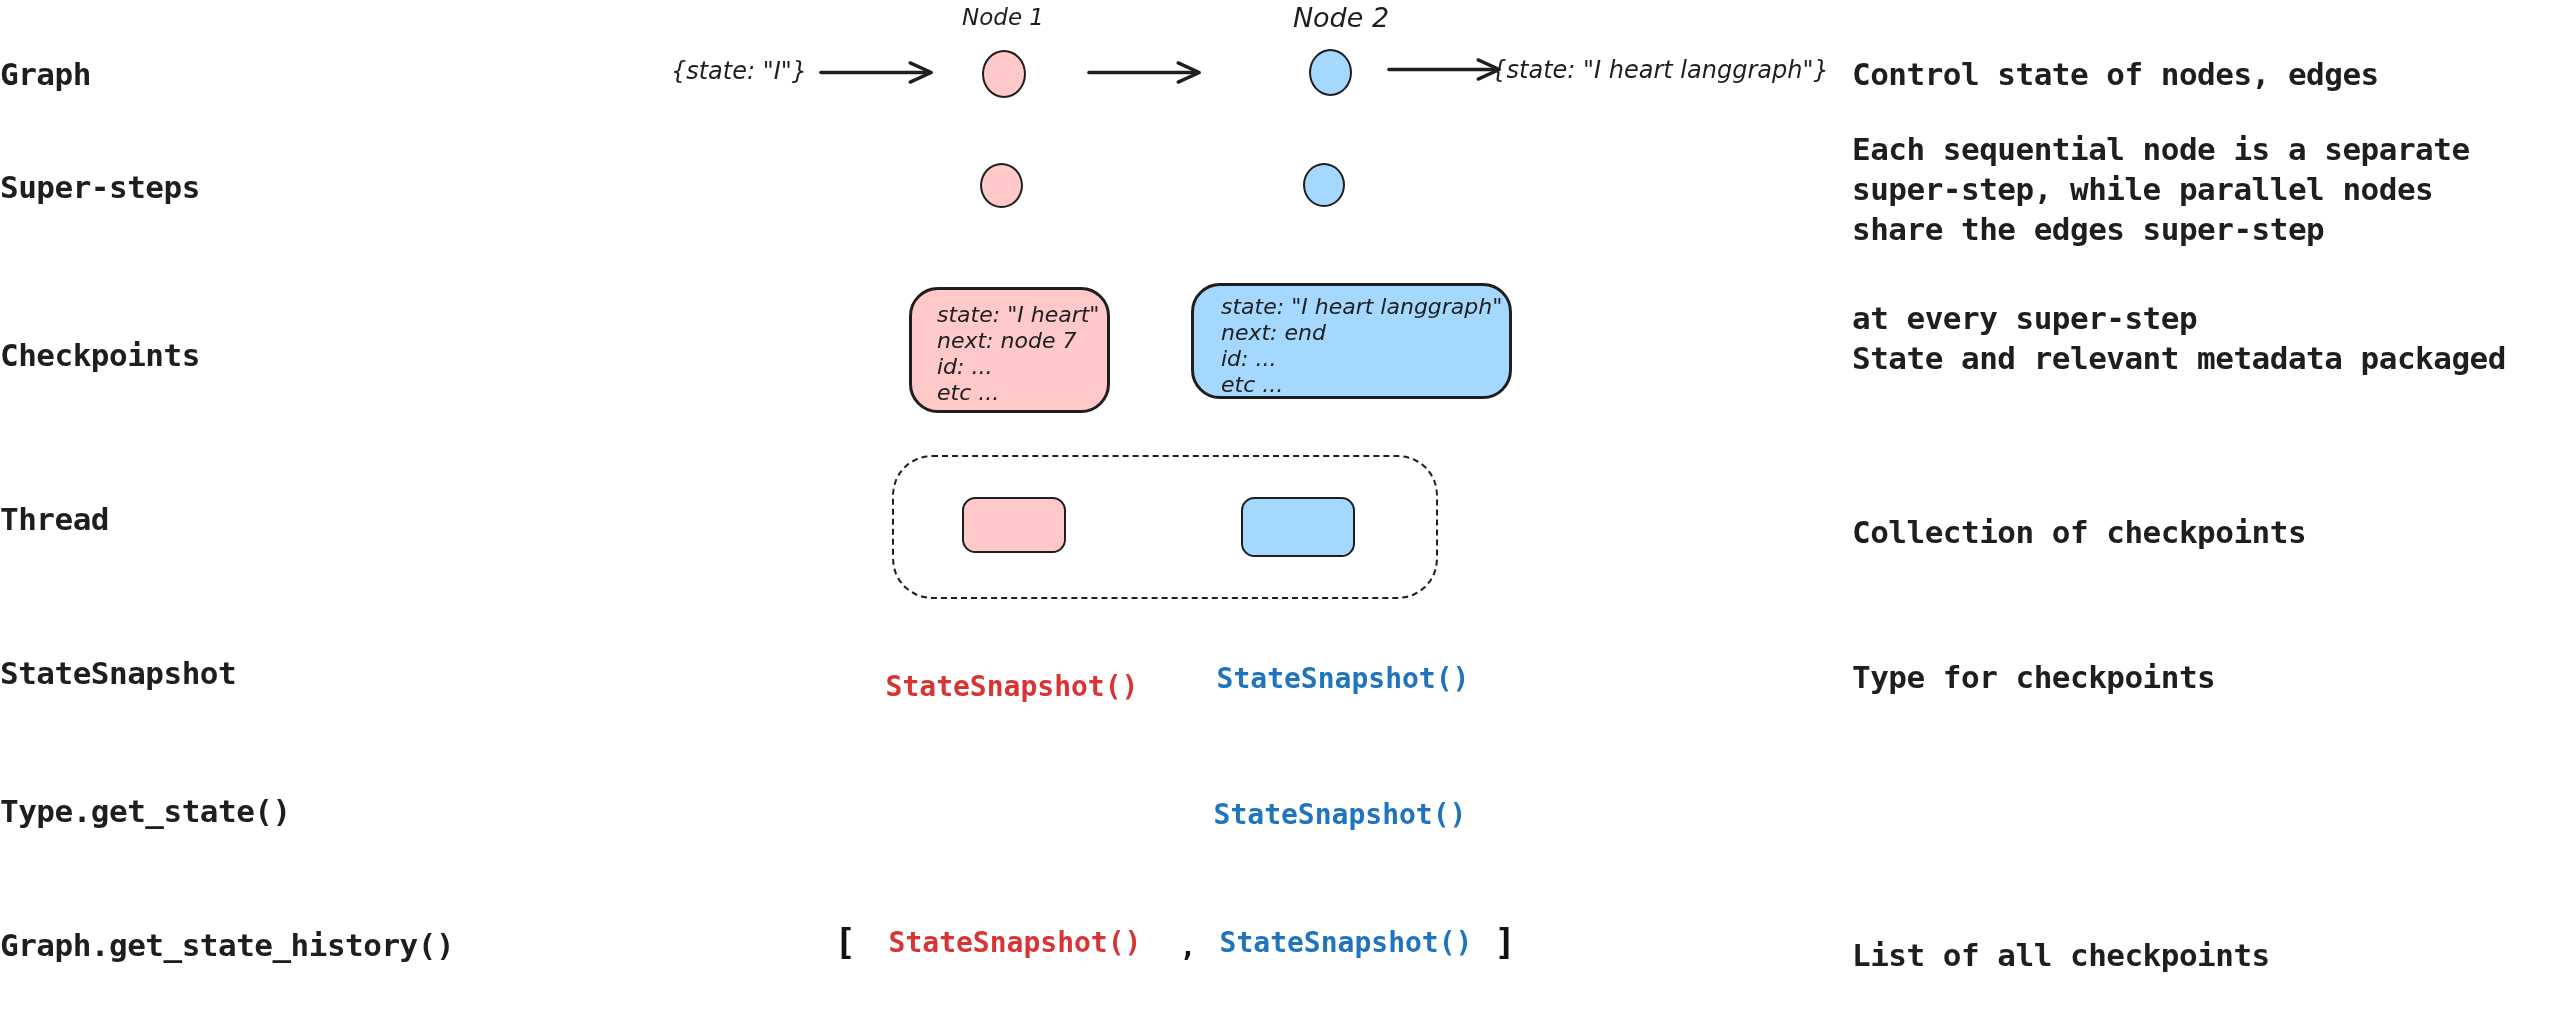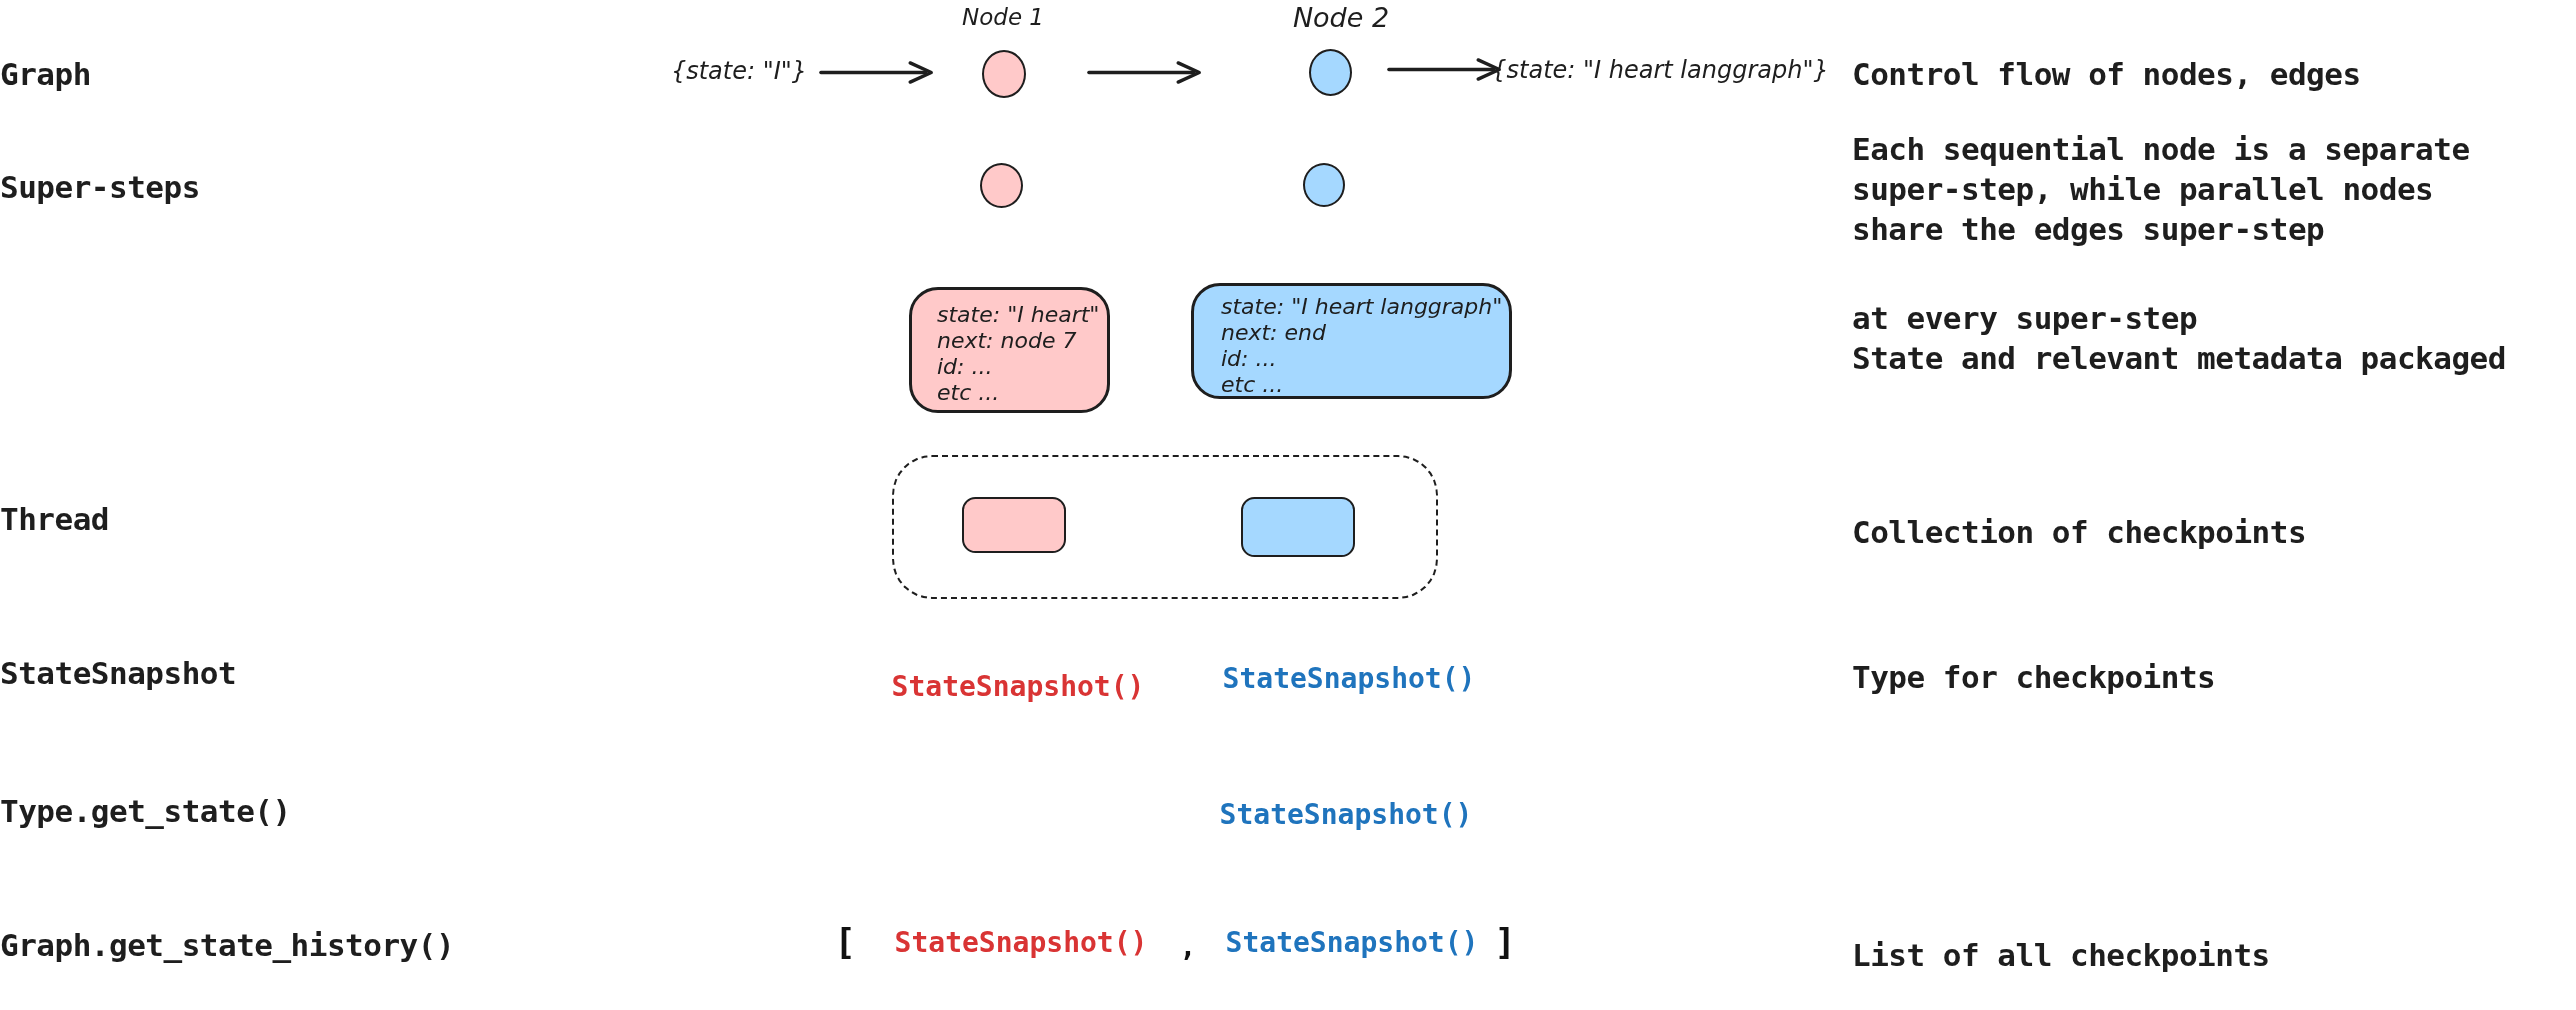--- a/index.html
+++ b/index.html
@@ -84,21 +84,20 @@
     box-sizing: border-box;
   }
   
   .snap {
     position: absolute;
     font-size: 28px;
     font-weight: 700;
     line-height: 34px;
     white-space: nowrap;
     transform: translateX(-50%);
-    margin-left: 6px;
   }
   .snap-red { color: #d93434; }
   .snap-blue { color: #1f74bd; }
   .bracket {
     position: absolute;
     font-size: 36px;
     font-weight: 700;
     line-height: 42px;
     color: #111111;
     transform: translateX(-50%);
@@ -112,27 +111,28 @@
     transform: translateX(-50%);
   }
 </style>
 </head>
 <body>
 
 <div class="canvas">
 
   <div class="concept-label" style="top:54px">Graph</div>
   <div class="concept-label" style="top:167px">Super-steps</div>
+  <div class="concept-label" style="top:335px">Checkpoints</div>
   <div class="concept-label" style="top:499px">Thread</div>
   <div class="concept-label" style="top:653px">StateSnapshot</div>
   <div class="concept-label" style="top:791px">Type.get_state()</div>
   <div class="concept-label" style="top:925px">Graph.get_state_history()</div>
 
   <div class="desc" style="top:54px">
-    <div>Control flow of nodes, edges</div>
+    <div>Control state of nodes, edges</div>
   </div>
   <div class="desc" style="top:129px">
     <div>Each sequential node is a separate</div>
     <div>super-step, while parallel nodes</div>
     <div>share the edges super-step</div>
   </div>
   <div class="desc" style="top:298px">
     <div>at every super-step</div>
     <div>State and relevant metadata packaged</div>
   </div>

